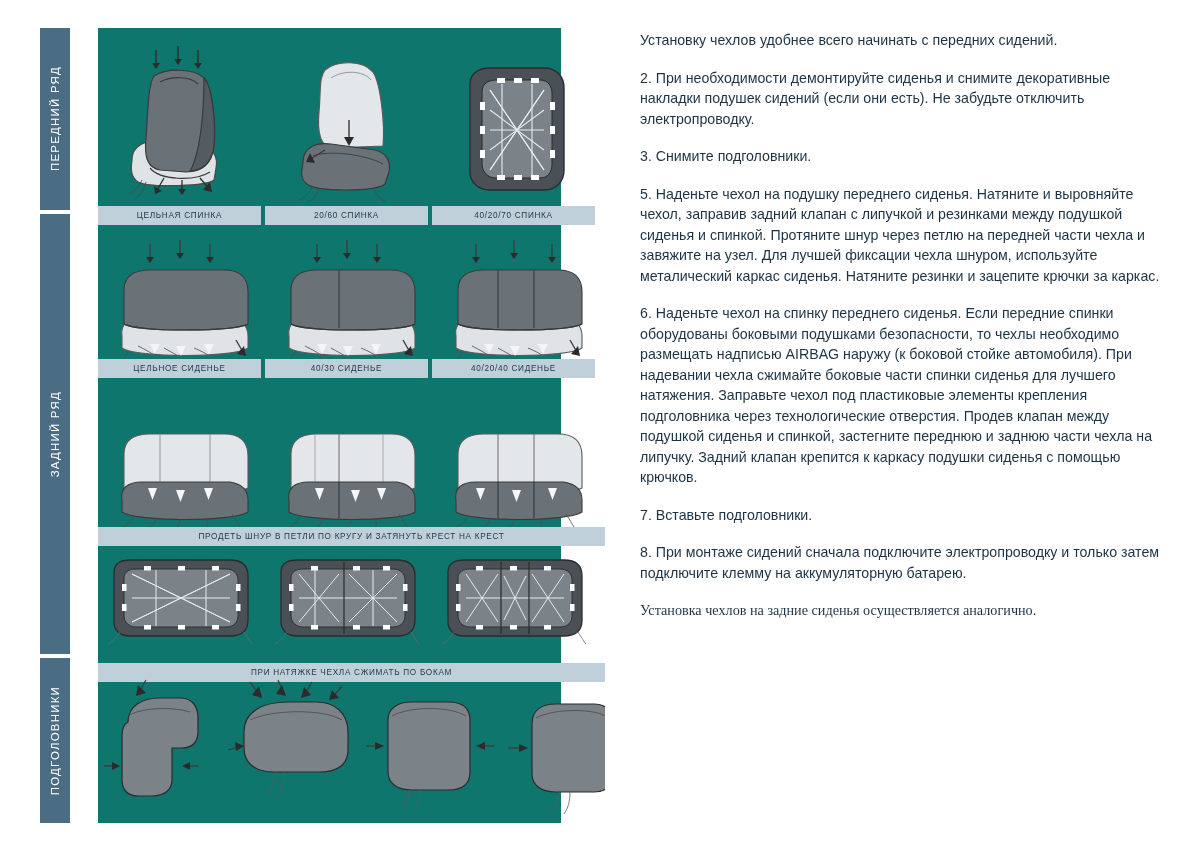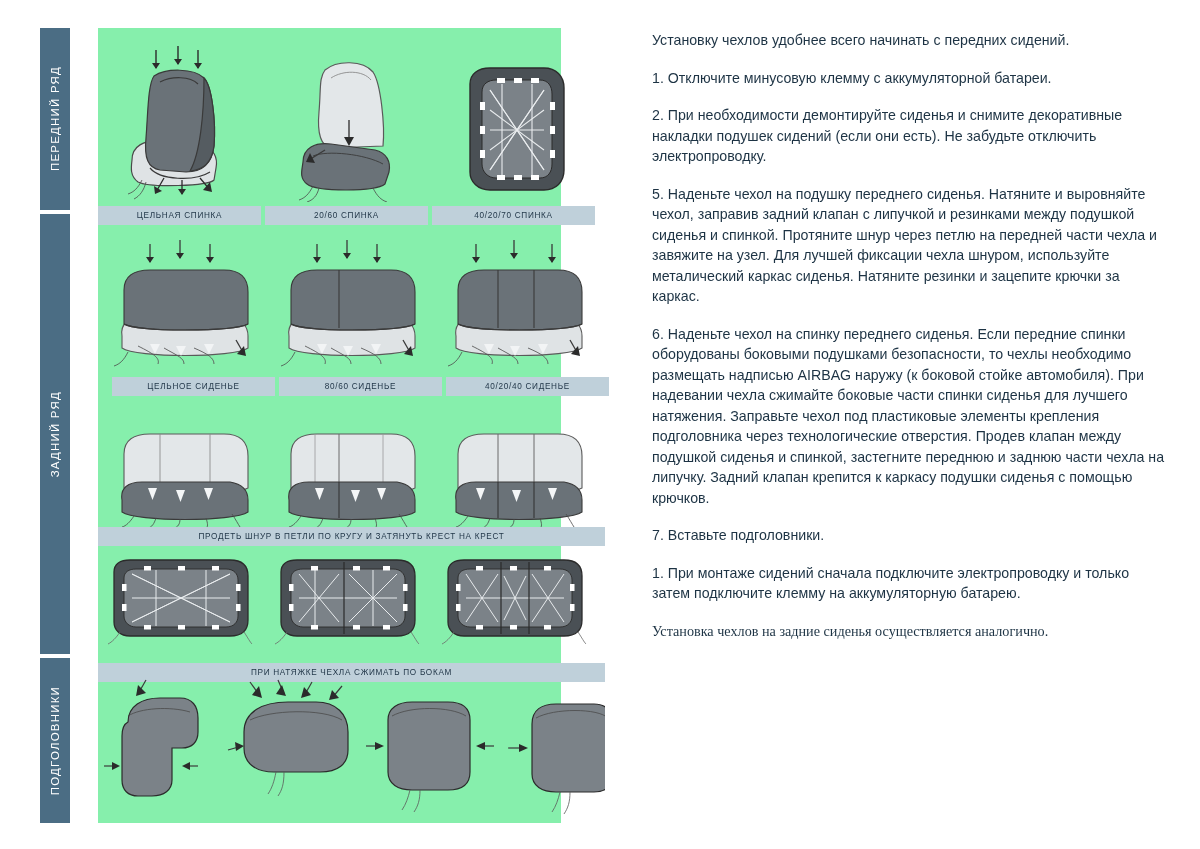--- a/index.html
+++ b/index.html
@@ -41,21 +41,21 @@
     white-space: nowrap;
   }
   #tab-front { top: 0px; height: 182px; }
   #tab-rear  { top: 186px; height: 440px; }
   #tab-head  { top: 630px; height: 165px; }
 
   #diagram-area {
     position: absolute;
     left: 58px; top: 0;
     width: 463px; height: 795px;
-    background: #86efac;
+    background: #0f766e;
   }
 
   .row-band {
     position: absolute;
     left: 0; width: 507px;
     display: flex;
     gap: 4px;
   }
   .band-cell {
     background: #bfd0da;
@@ -80,21 +80,21 @@
   .pic-cell { width: 163px; position: relative; }
   .pic-cell.wide { width: 507px; }
 
   
   #right-panel {
     position: absolute;
     left: 636px; top: 30px;
     width: 530px;
   }
   #right-panel p {
-    margin: 0 0 17px 16px;
+    margin: 0 0 17px 4px;
     color: #1d3344;
     font-size: 14.2px;
     line-height: 20.5px;
   }
   #right-panel p.last { margin-bottom: 0; font-family: Liberation Serif, serif; }
 
   svg { display: block; }
 </style>
 </head>
 <body>
@@ -312,23 +312,23 @@
               <g stroke-width="1.3">
                 <path d="M138 112 L146 126"></path>
                   <path d="M146 118 L148 128 L139 126" fill="#2b2b2b" stroke="none"></path>
               </g>
               <path d="M30 124 C26 132, 22 136, 16 138" stroke="#4a4a4a" stroke-width="0.8"></path>
             </g>
           </svg>
         </div>
       </div>
 
-      <div class="row-band" style="top:349px;margin-left:14px;">
+      <div class="row-band" style="top:331px;">
         <div class="band-cell third">ЦЕЛЬНОЕ СИДЕНЬЕ</div>
-        <div class="band-cell third">80/60 СИДЕНЬЕ</div>
+        <div class="band-cell third">40/30 СИДЕНЬЕ</div>
         <div class="band-cell third">40/20/40 СИДЕНЬЕ</div>
       </div>
 
       <div class="pic-row" style="top:372px;">
 
         <div class="pic-cell">
           <svg width="163" height="128" viewBox="0 0 163 128">
             <g stroke="#3a3a3a" fill="none" stroke-width="1.1">
               <path d="M26 54 C26 40, 36 34, 52 34 L126 34 C142 34, 150 42, 150 56 L150 88 C134 96, 40 96, 26 88 Z" fill="#e3e7e9" stroke="#5a5a5a"></path>
               <path d="M62 34 L62 92" stroke="#8d8d8d" stroke-width="0.9"></path>
@@ -572,22 +572,22 @@
             </g>
           </svg>
         </div>
       </div>
 
     </div>
   </div>
 
   <div id="right-panel">
     <p>Установку чехлов удобнее всего начинать с передних сидений.</p>
-    <p>1. Отключите минусовую клемму с аккумуляторной батареи.</p>
     <p>2. При необходимости демонтируйте сиденья и снимите декоративные накладки подушек сидений (если они есть). Не забудьте отключить электропроводку.</p>
+    <p>3. Снимите подголовники.</p>
     <p>5. Наденьте чехол на подушку переднего сиденья. Натяните и выровняйте чехол, заправив задний клапан с липучкой и резинками между подушкой сиденья и спинкой. Протяните шнур через петлю на передней части чехла и завяжите на узел. Для лучшей фиксации чехла шнуром, используйте металический каркас сиденья. Натяните резинки и зацепите крючки за каркас.</p>
     <p>6. Наденьте чехол на спинку переднего сиденья. Если передние спинки оборудованы боковыми подушками безопасности, то чехлы необходимо размещать надписью AIRBAG наружу (к боковой стойке автомобиля). При надевании чехла сжимайте боковые части спинки сиденья для лучшего натяжения. Заправьте чехол под пластиковые элементы крепления подголовника через технологические отверстия. Продев клапан между подушкой сиденья и спинкой, застегните переднюю и заднюю части чехла на липучку. Задний клапан крепится к каркасу подушки сиденья с помощью крючков.</p>
     <p>7. Вставьте подголовники.</p>
-    <p>1. При монтаже сидений сначала подключите электропроводку и только затем подключите клемму на аккумуляторную батарею.</p>
+    <p>8. При монтаже сидений сначала подключите электропроводку и только затем подключите клемму на аккумуляторную батарею.</p>
     <p class="last">Установка чехлов на задние сиденья осуществляется аналогично.</p>
   </div>
 
 </div>
 
 </body></html>

